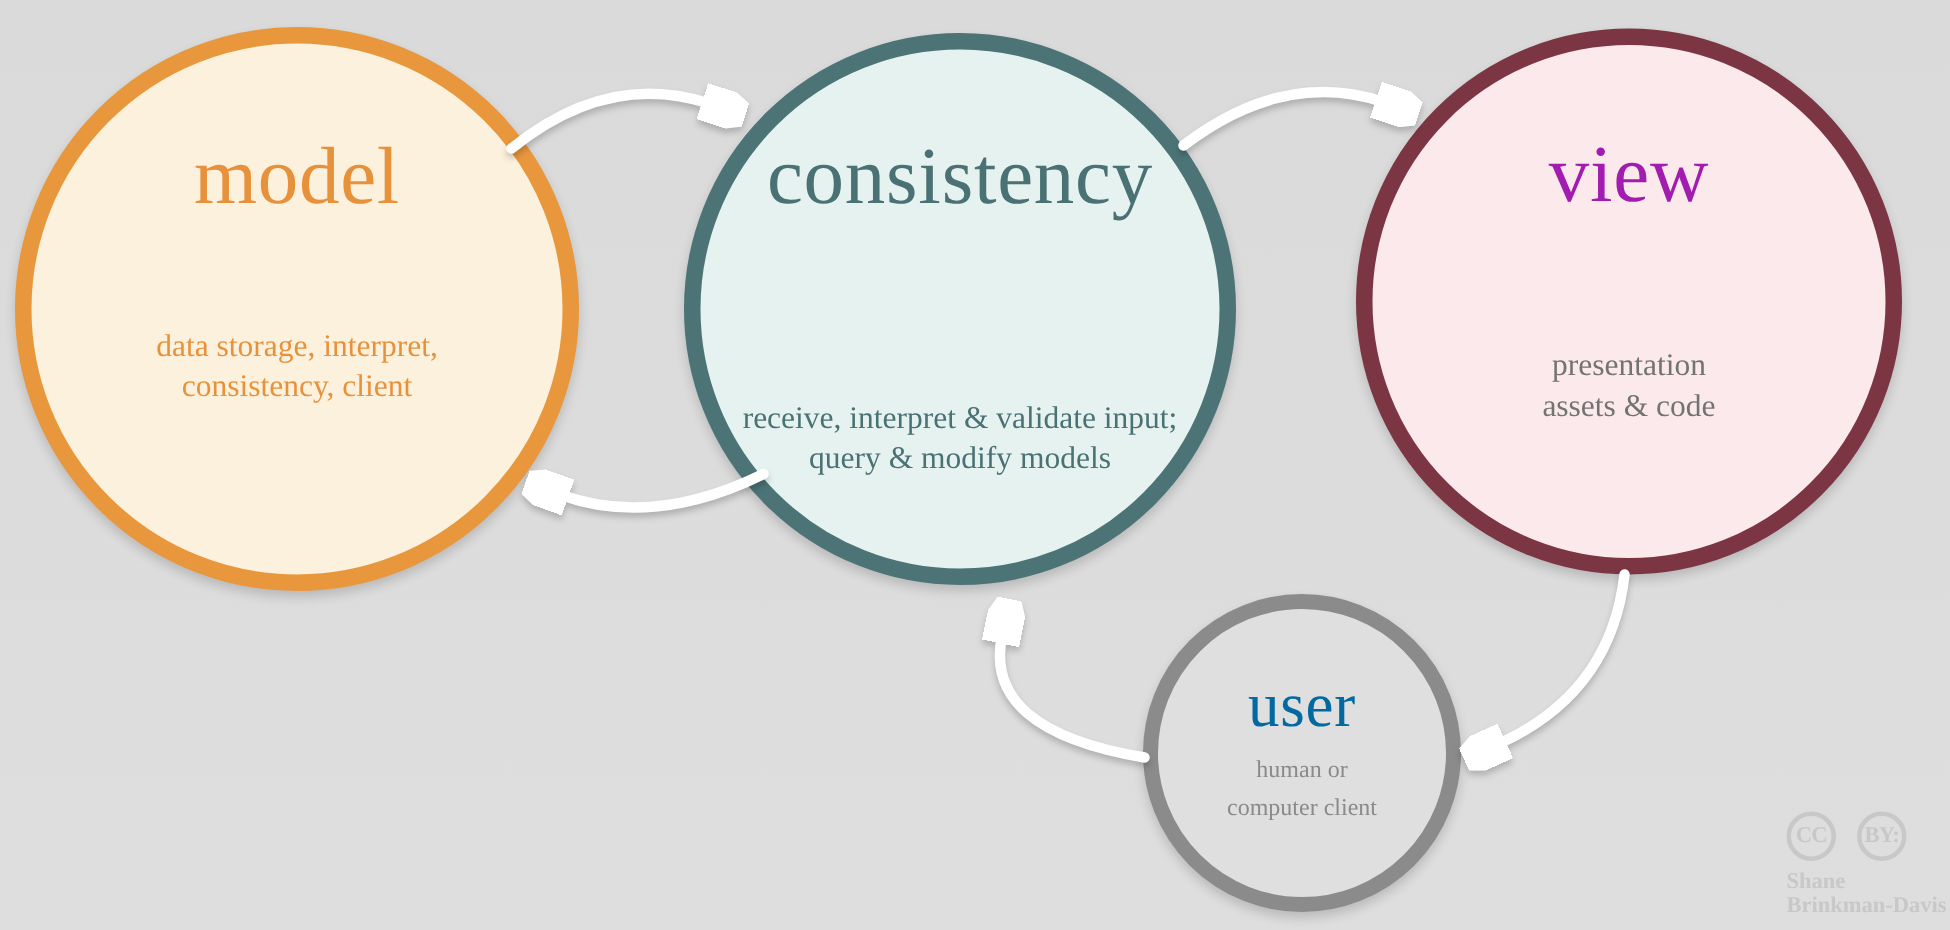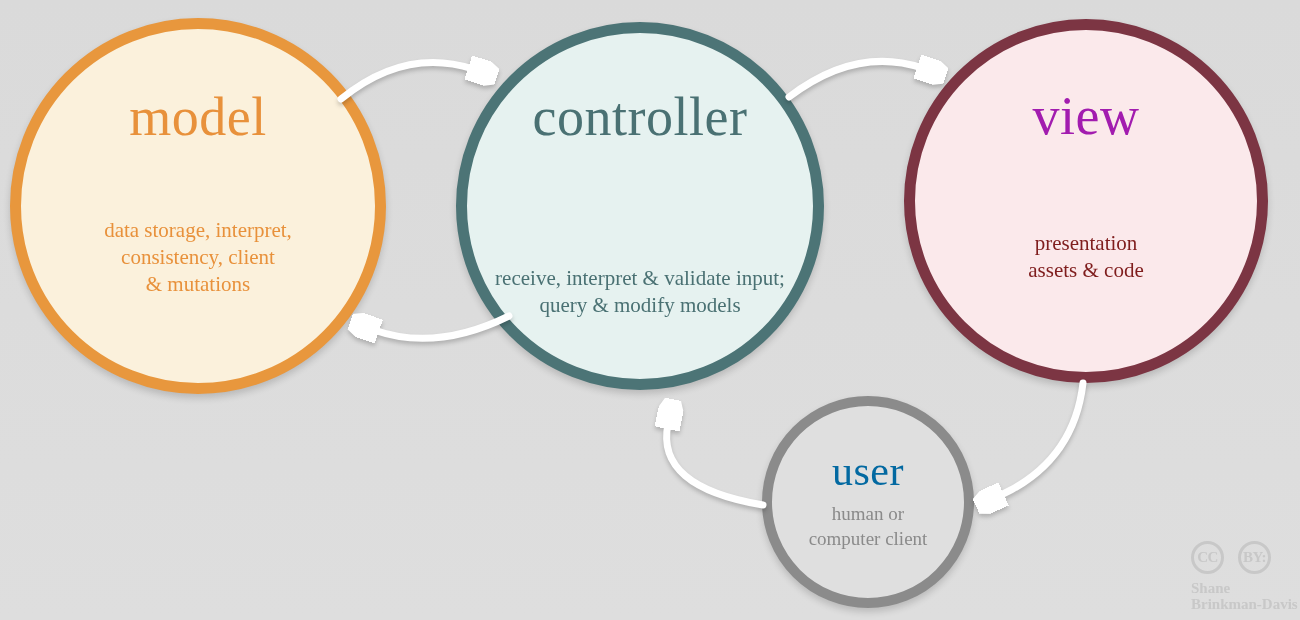--- a/index.html
+++ b/index.html
@@ -49,28 +49,28 @@
     background: #e6f2f0; border: 11px solid #4c7476;
   }
   .node-controller .node-title { top: 55px; font-size: 54px; line-height: 58px; color: #4a7173; }
   .node-controller .node-desc  { top: 184px; font-size: 21px; line-height: 27px; color: #4a7173; margin-top: 48px; }
 
   .node-view {
     left: 904px; top: 19px; width: 364px; height: 364px;
     background: #fbe9eb; border: 11px solid #7c3543;
   }
   .node-view .node-title { top: 57px; font-size: 54px; line-height: 58px; color: #a21caf; }
-  .node-view .node-desc  { top: 200px; font-size: 21px; line-height: 27px; color: #7f1d1d; }
+  .node-view .node-desc  { top: 200px; font-size: 21px; line-height: 27px; color: #737373; }
 
   .node-user {
     left: 762px; top: 396px; width: 212px; height: 212px;
     background: #dfdfdf; border: 10px solid #8b8b8b;
   }
   .node-user .node-title { top: 42px; font-size: 42px; line-height: 46px; color: #0369a1; }
-  .node-user .node-desc  { top: 95px; font-size: 19px; line-height: 25px; color: #8a8a8a; }
+  .node-user .node-desc  { top: 95px; font-size: 16px; line-height: 25px; color: #8a8a8a; }
 
   
   .arrows {
     position: absolute;
     left: 0; top: 0;
     width: 1300px; height: 620px;
     z-index: 3;
     pointer-events: none;
     filter: drop-shadow(0 3px 2px rgba(0,0,0,0.20));
   }
@@ -112,26 +112,25 @@
 </head>
 <body>
 
 <div class="canvas">
 
   <div class="node node-model">
     <div class="node-title">model</div>
     <div class="node-desc">
       <div>data storage, interpret,</div>
       <div>consistency, client</div>
-      <div>&amp; mutations</div>
     </div>
   </div>
 
   <div class="node node-controller">
-    <div class="node-title">controller</div>
+    <div class="node-title">consistency</div>
     <div class="node-desc">
       <div>receive, interpret &amp; validate input;</div>
       <div>query &amp; modify models</div>
     </div>
   </div>
 
   <div class="node node-view">
     <div class="node-title">view</div>
     <div class="node-desc">
       <div>presentation</div>

